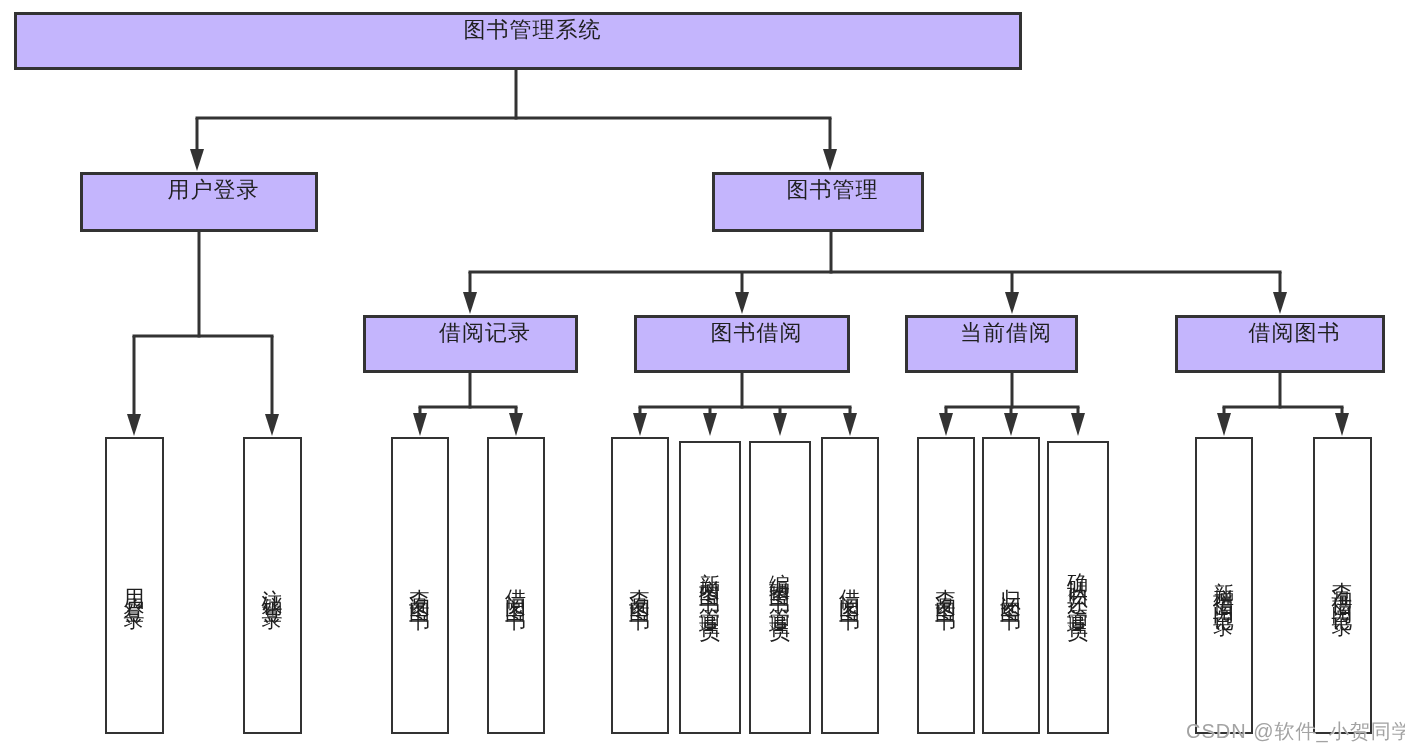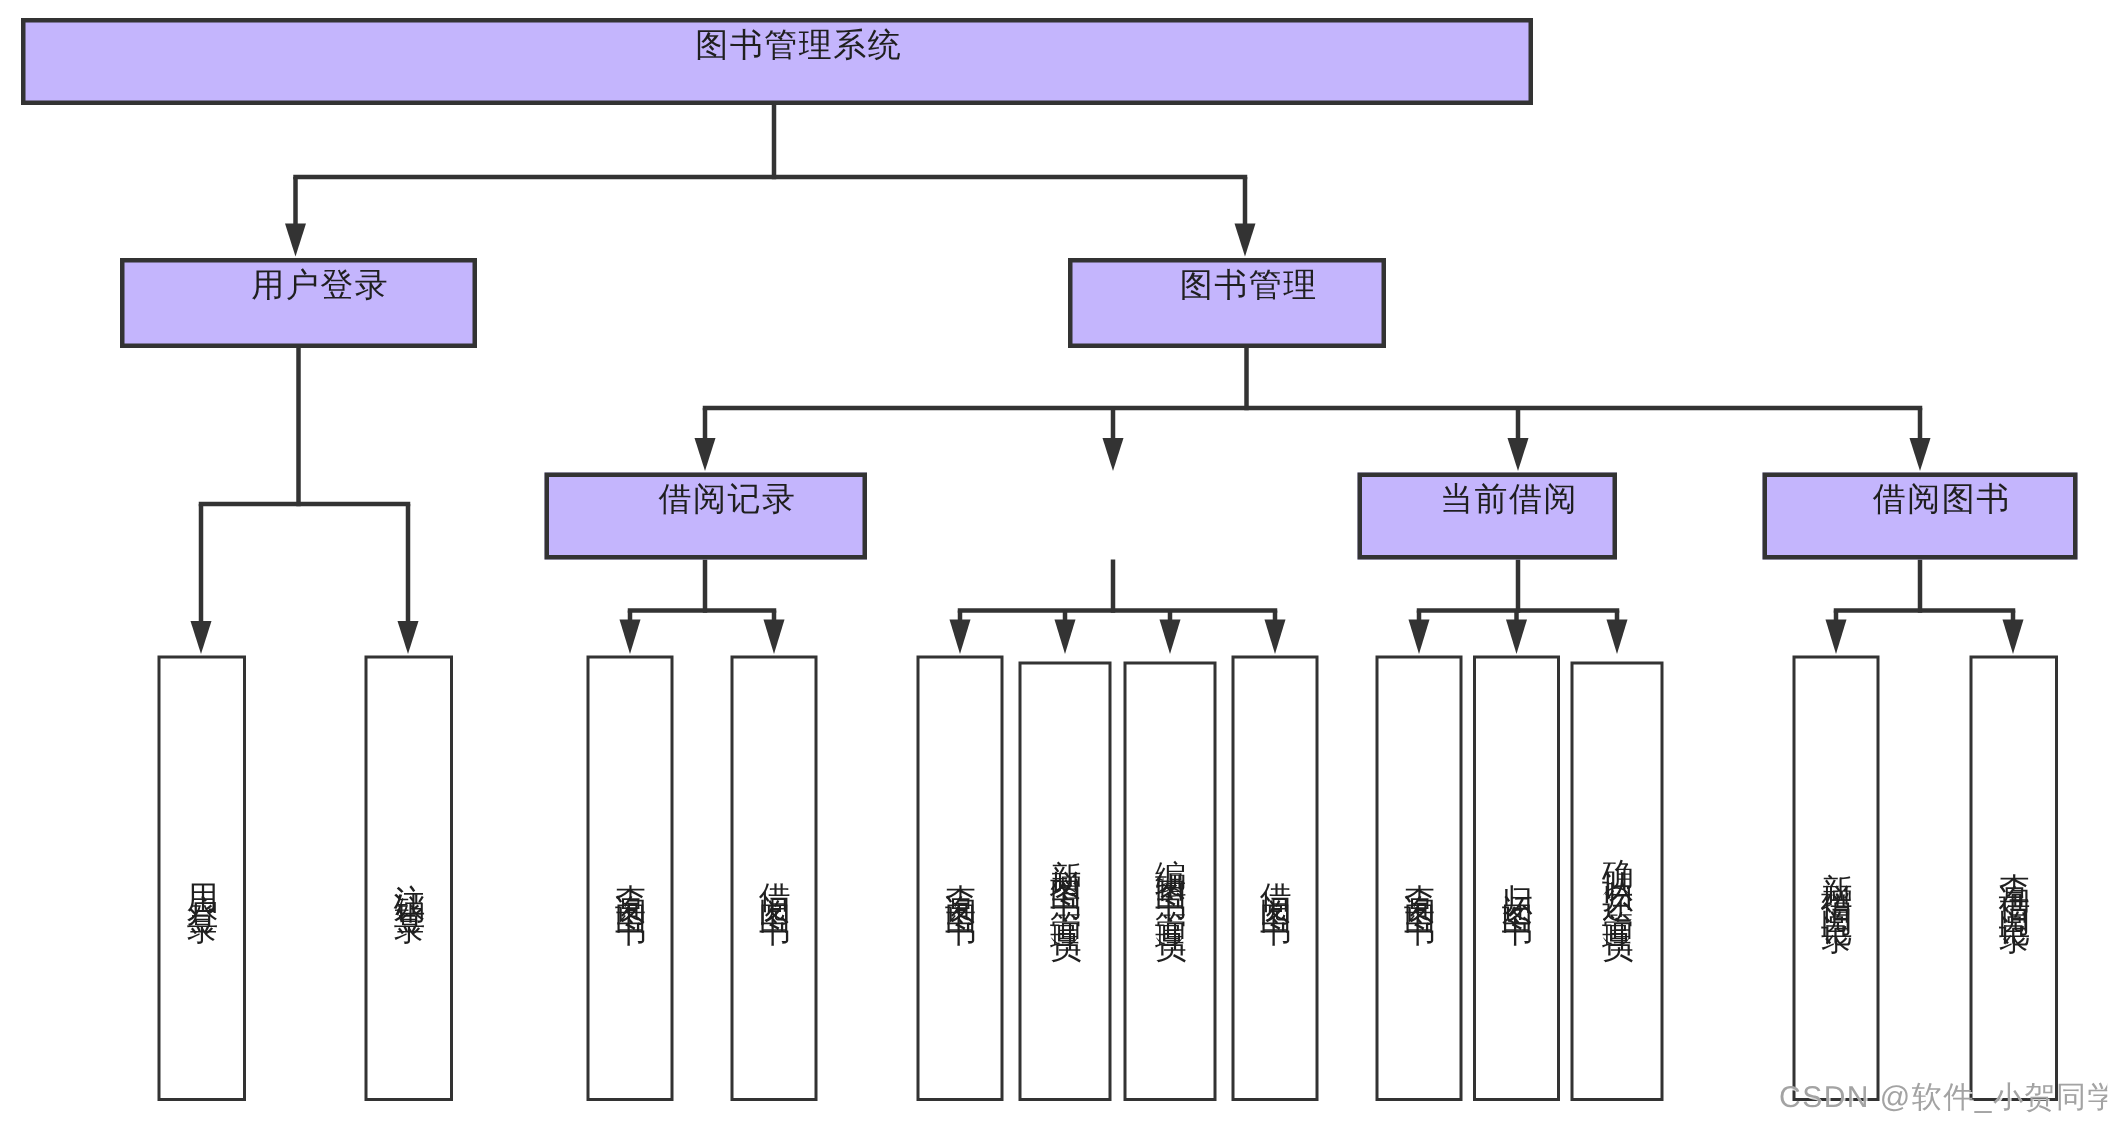--- a/index.html
+++ b/index.html
@@ -137,20 +137,23 @@
   <div class="node" style="left:80px;top:172px;width:238px;height:60px;">
     <span>用户登录</span>
   </div>
   <div class="node" style="left:712px;top:172px;width:212px;height:60px;">
     <span>图书管理</span>
   </div>
 
   <div class="node" style="left:363px;top:315px;width:215px;height:58px;">
     <span>借阅记录</span>
   </div>
+  <div class="node" style="left:634px;top:315px;width:216px;height:58px;">
+    <span>图书借阅</span>
+  </div>
   <div class="node" style="left:905px;top:315px;width:173px;height:58px;">
     <span>当前借阅</span>
   </div>
   <div class="node" style="left:1175px;top:315px;width:210px;height:58px;">
     <span>借阅图书</span>
   </div>
 
   <div class="leaf" style="left:105px;top:437px;width:59px;height:297px;">
     <span class="vtext">用户登录</span>
   </div>

